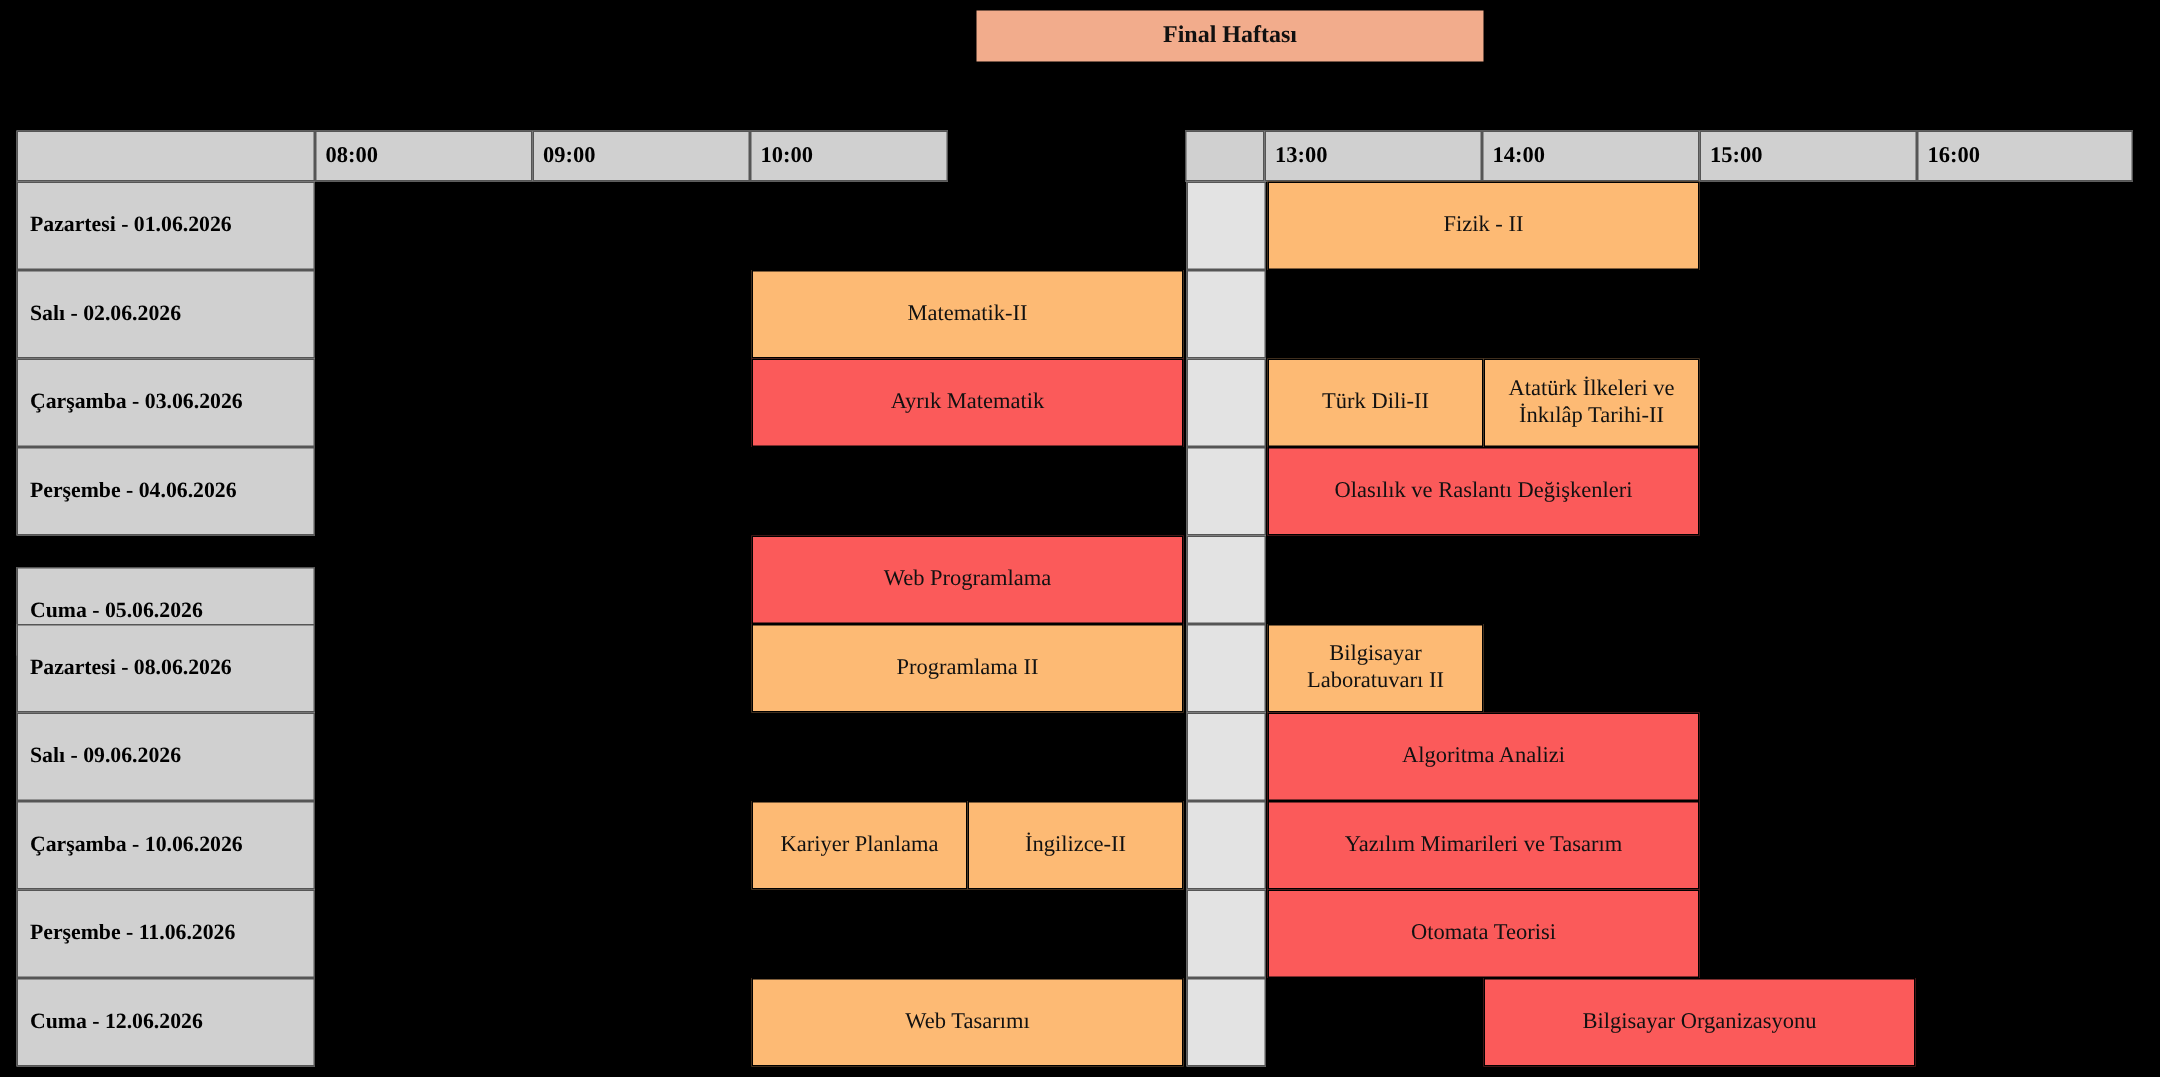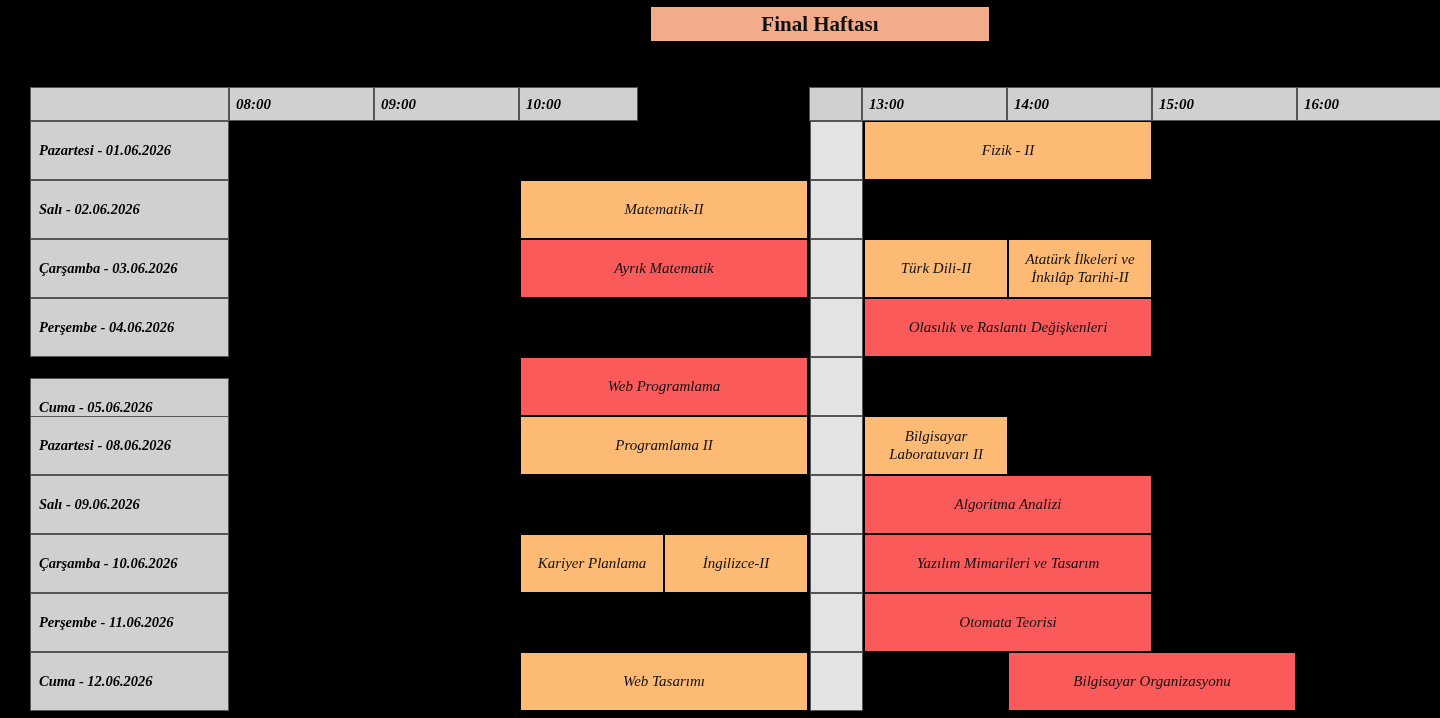--- a/index.html
+++ b/index.html
@@ -5,26 +5,26 @@
   html,body{margin:0;padding:0;}
   body{
     width:1440px;height:718px;background:#000;
     font-family:"Liberation Serif","DejaVu Serif",serif;
     overflow:hidden;position:relative;
   }
   #title-bar{
     position:absolute;left:650px;top:6px;width:340px;height:36px;
     background:#F2AC8C;border:1px solid #000;
     display:flex;align-items:center;justify-content:center;
-    font-weight:bold;font-size:21px;color:#111;
+    font-weight:bold;font-size:16px;color:#111;
     box-sizing:border-box;
   }
   #grid{
-    position:absolute;left:30px;top:87px;
-    width:1411px;height:629px;font-style:italic;
+    position:absolute;left:11px;top:87px;
+    width:1411px;height:629px;
   }
   .hdr-row{position:absolute;left:0;top:0;height:34px;width:100%;}
   .hdr-cell{
     position:absolute;top:0;height:34px;
     background:#D0D0D0;border:1px solid #555;box-sizing:border-box;
     font-weight:bold;font-size:15px;color:#000;
     display:flex;align-items:center;padding-left:6px;
   }
   .hdr-spacer{background:#D0D0D0;border:1px solid #555;}
   .day-cell{
@@ -50,21 +50,21 @@
 </head>
 <body>
 
 <div id="title-bar">Final Haftası</div>
 
 <div id="grid">
   <div class="hdr-row" id="hdr-row">
       <div class="hdr-cell hdr-spacer" style="left: 0px; width: 199px;"></div>
       <div class="hdr-cell" style="left: 199px; width: 145px;">08:00</div>
       <div class="hdr-cell" style="left: 344px; width: 145px;">09:00</div>
-      <div class="hdr-cell" style="left: 489px; width: 119px;">10:00</div>
+      <div class="hdr-cell" style="left: 489px; width: 132px;">10:00</div>
       <div class="hdr-cell" style="left: 779px; width: 53px;"></div>
       <div class="hdr-cell" style="left: 832px; width: 145px;">13:00</div>
       <div class="hdr-cell" style="left: 977px; width: 145px;">14:00</div>
       <div class="hdr-cell" style="left: 1122px; width: 145px;">15:00</div>
       <div class="hdr-cell" style="left: 1267px; width: 144px;">16:00</div>
     </div>
   <div id="day-col">
       <div class="day-cell" style="top: 34px; height: 59px;">Pazartesi - 01.06.2026</div>
       <div class="day-cell" style="top: 93px; height: 59px;">Salı - 02.06.2026</div>
       <div class="day-cell" style="top: 152px; height: 59px;">Çarşamba - 03.06.2026</div>

